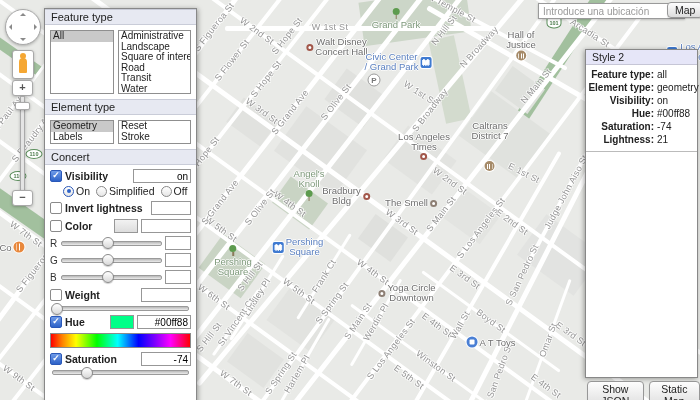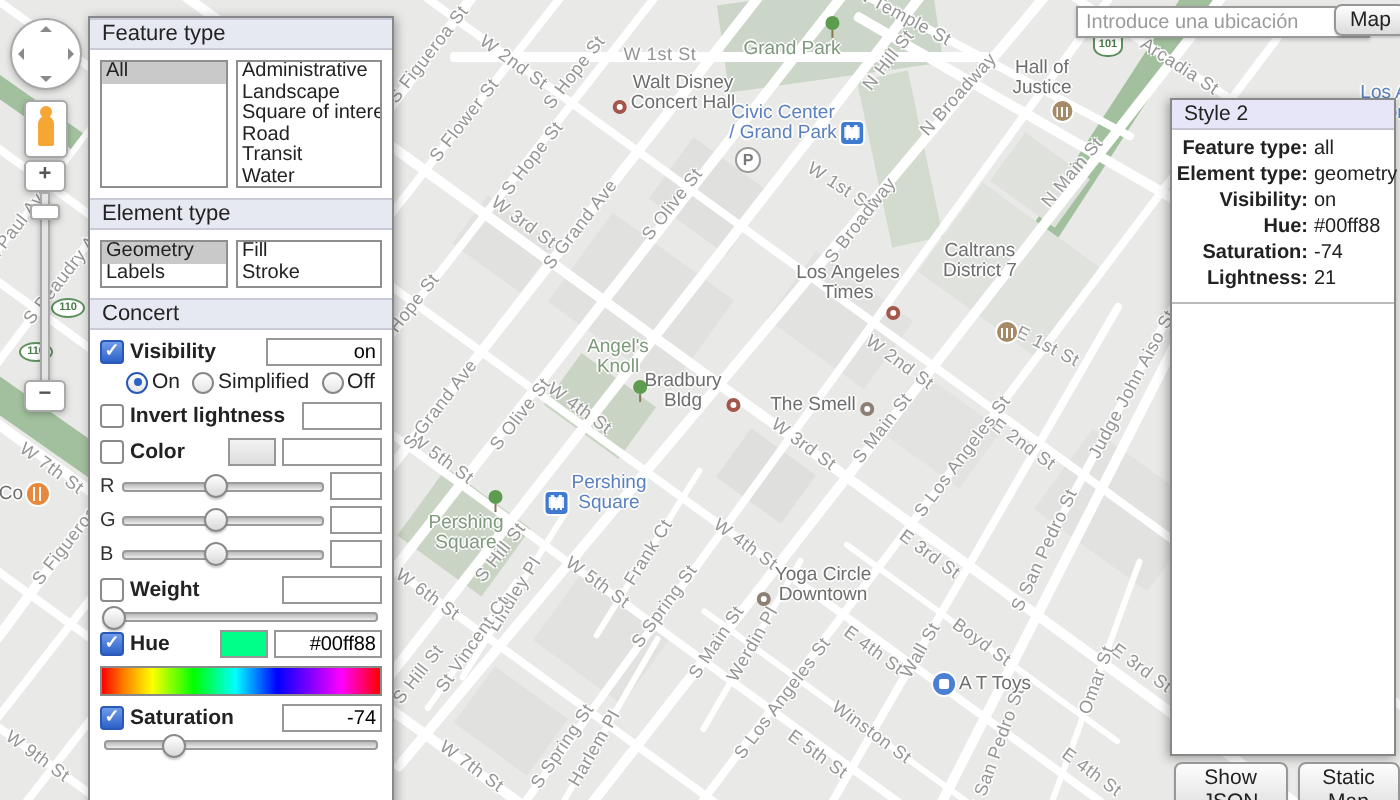--- a/index.html
+++ b/index.html
@@ -5,21 +5,21 @@
   html,body{margin:0;padding:0;}
   body{font-family:"Liberation Sans", sans-serif;}
   #stage{position:relative;width:700px;height:400px;overflow:hidden;background:#e9eae7;}
 
   
   #map{position:absolute;inset:0;}
   .area,.road{position:absolute;transform-origin:center;}
   .road{background:#fff;border-radius:2px;}
   .slabel{position:absolute;white-space:nowrap;font-size:9px;color:#959595;letter-spacing:.3px;
     text-shadow:1px 0 0 rgba(255,255,255,.9),-1px 0 0 rgba(255,255,255,.9),0 1px 0 rgba(255,255,255,.9),0 -1px 0 rgba(255,255,255,.9);}
-  .poi{position:absolute;transform:translate(-50%,-50%);display:flex;align-items:flex-end;gap:2px;
+  .poi{position:absolute;transform:translate(-50%,-50%);display:flex;align-items:center;gap:2px;
     font-size:9.5px;line-height:10px;text-align:center;white-space:nowrap;
     text-shadow:1px 0 0 rgba(255,255,255,.9),-1px 0 0 rgba(255,255,255,.9),0 1px 0 rgba(255,255,255,.9),0 -1px 0 rgba(255,255,255,.9);}
   .poi.col{flex-direction:column;gap:1px;}
   .poi.gray{color:#6e6e6e;}
   .poi.park{color:#7e997b;}
   .poi.transit{color:#5b80c0;}
   .picon{display:inline-block;flex:0 0 auto;}
   .dot-brown{width:3px;height:3px;border:2px solid #a2574a;background:#fff;border-radius:50%;}
   .dot-gray{width:3px;height:3px;border:2px solid #8d7f74;background:#fff;border-radius:50%;}
   .gov{width:10px;height:10px;border-radius:50%;background:#a58a68;position:relative;box-shadow:0 0 0 1px #fff;}
@@ -381,21 +381,21 @@
           <div class="li">Water</div>
         </div>
     </div>
     <div class="secbar">Element type</div>
     <div class="listrow">
       <div id="et-left" class="listbox lb-l h22">
           <div class="li sel">Geometry</div>
           <div class="li">Labels</div>
         </div>
       <div id="et-right" class="listbox lb-r h22">
-          <div class="li">Fill</div>
+          <div class="li">Reset</div>
           <div class="li">Stroke</div>
         </div>
     </div>
     <div class="secbar">Concert</div>
 
     <div class="srow">
       <span class="cb on"></span>
       <b>Visibility</b>
       <span class="spacer"></span>
       <input class="tin" style="width: 52px;" value="on">

